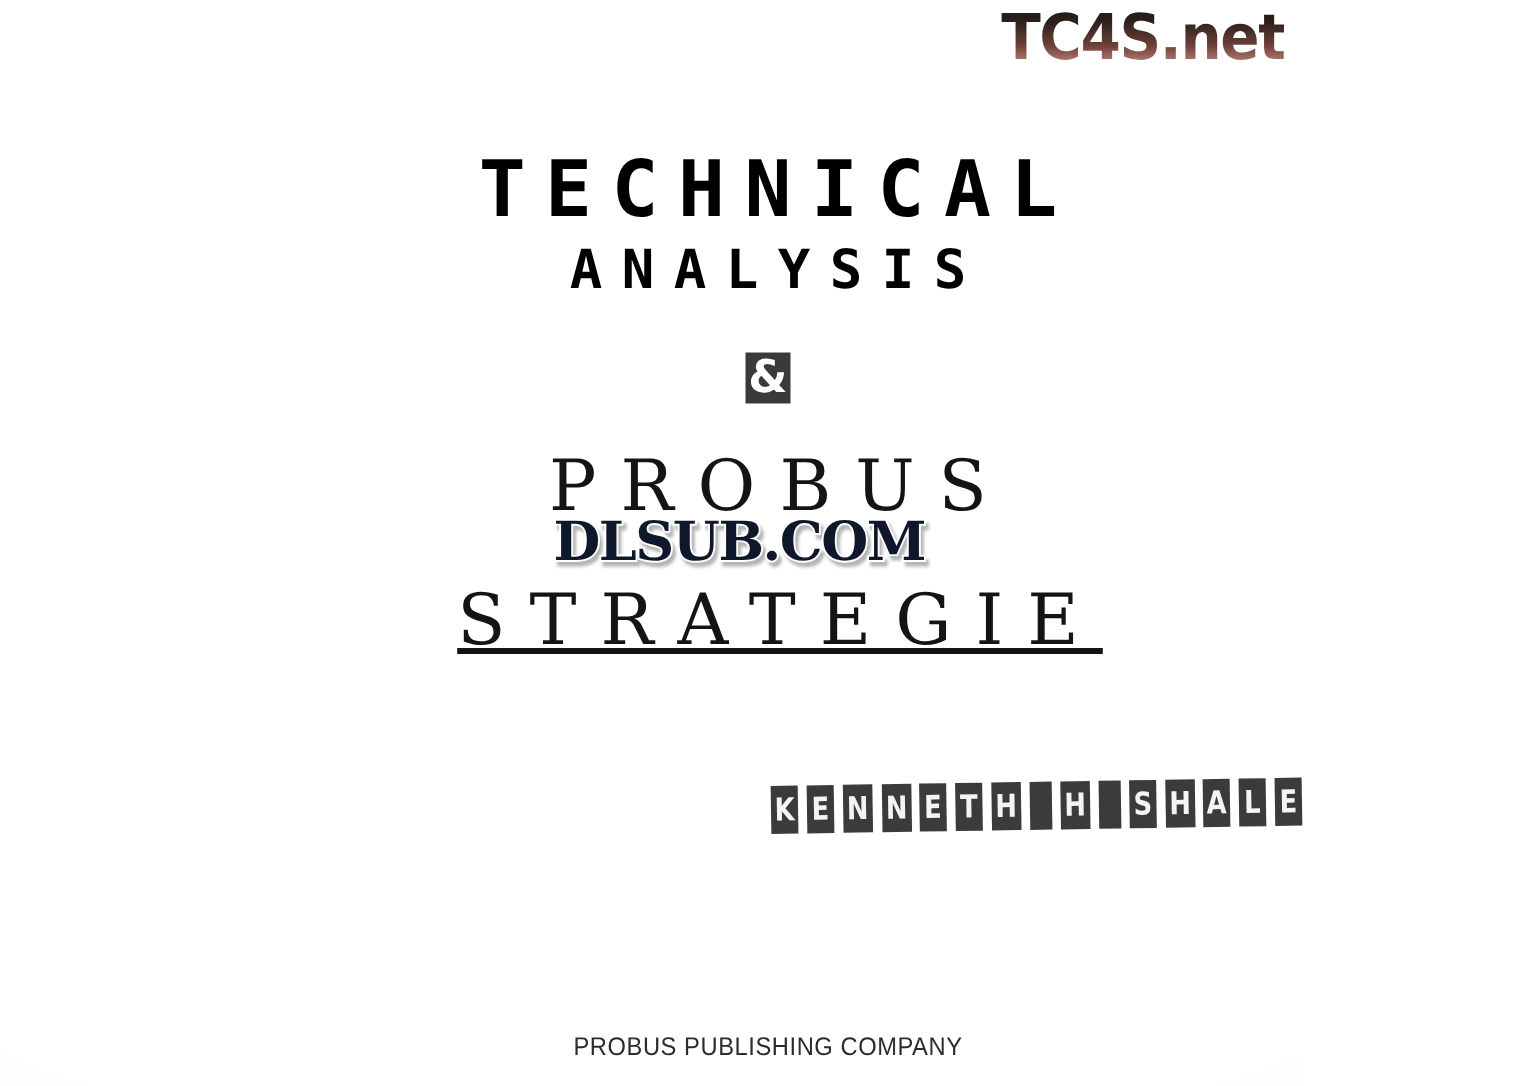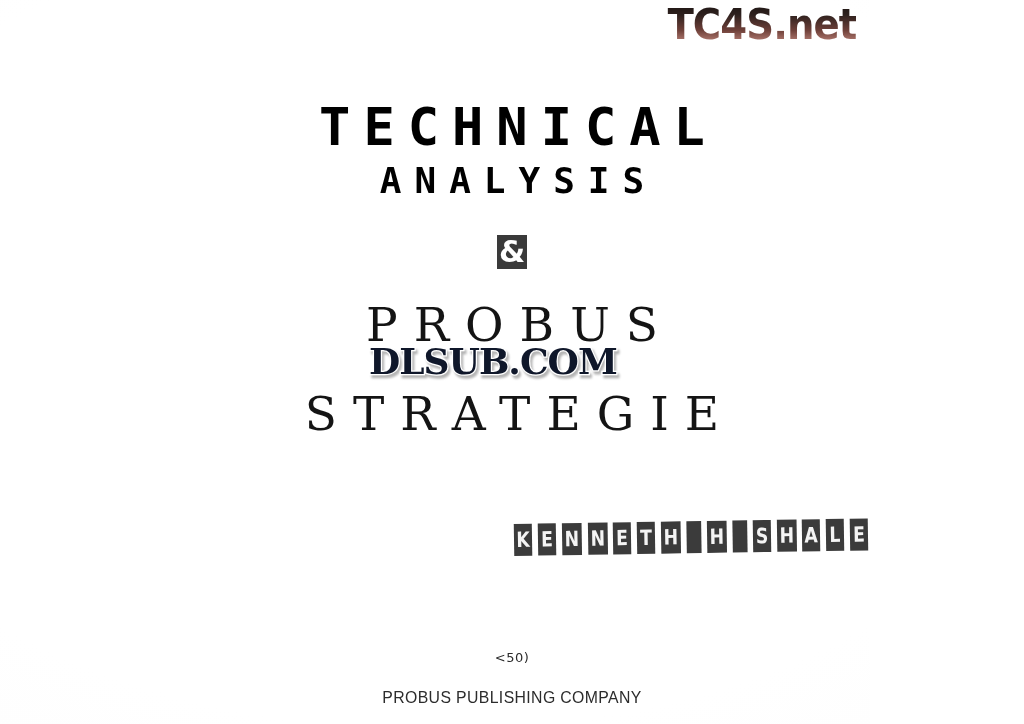--- a/index.html
+++ b/index.html
@@ -125,20 +125,21 @@
     top: 297px;
     font-size: 47px;
     letter-spacing: 16px;
     text-indent: 16px;
   }
   .line-strategie {
     top: 386px;
     font-size: 47px;
     letter-spacing: 16px;
     text-indent: 16px;
+    text-decoration: underline;
   }
 
   
   .wm-dlsub {
     position: absolute;
     left: 369px;
     top: 341px;
     font-family: "DejaVu Serif", "Liberation Serif", serif;
     font-weight: 700;
     font-size: 36px;
@@ -252,18 +253,17 @@
 
     <div class="line-options">PROBUS</div>
 
     <div class="line-strategie">STRATEGIE</div>
   </div>
 
   <div class="wm-dlsub">DLSUB.COM</div>
 
   <div class="author-strip"><span class="author-cell">K</span><span class="author-cell">E</span><span class="author-cell">N</span><span class="author-cell">N</span><span class="author-cell">E</span><span class="author-cell">T</span><span class="author-cell">H</span><span class="author-cell gap">&nbsp;</span><span class="author-cell">H</span><span class="author-cell gap">&nbsp;</span><span class="author-cell">S</span><span class="author-cell">H</span><span class="author-cell">A</span><span class="author-cell">L</span><span class="author-cell">E</span><span class="author-cell">E</span><span class="author-cell">N</span><span class="author-cell tail">&nbsp;</span></div>
 
-  <div class="page-code">&lt;50)</div>
 
   <div class="publisher">PROBUS PUBLISHING COMPANY</div>
 
 
 </div>
 
 </body></html>

